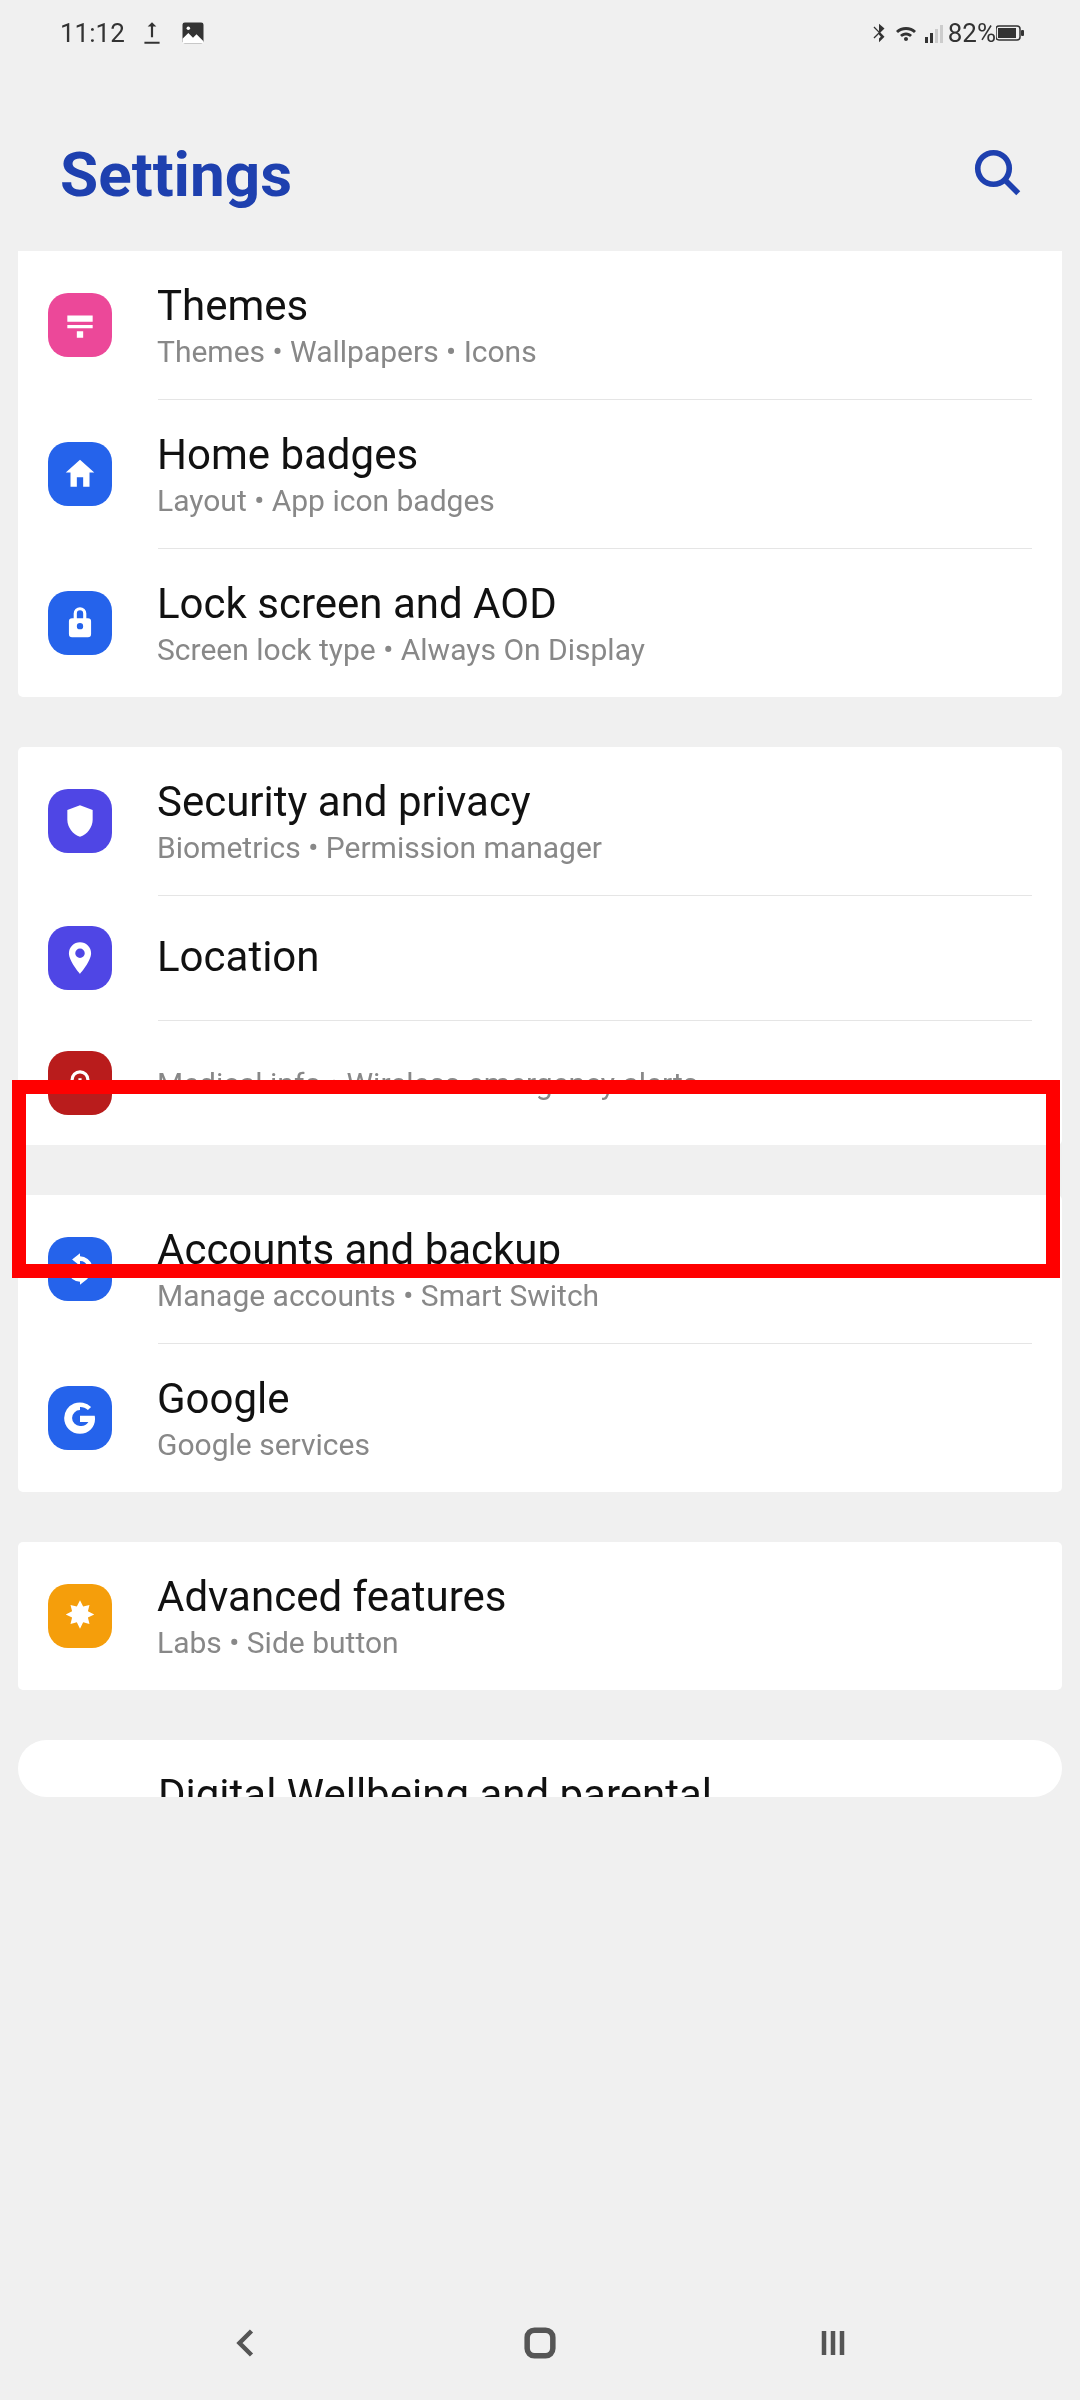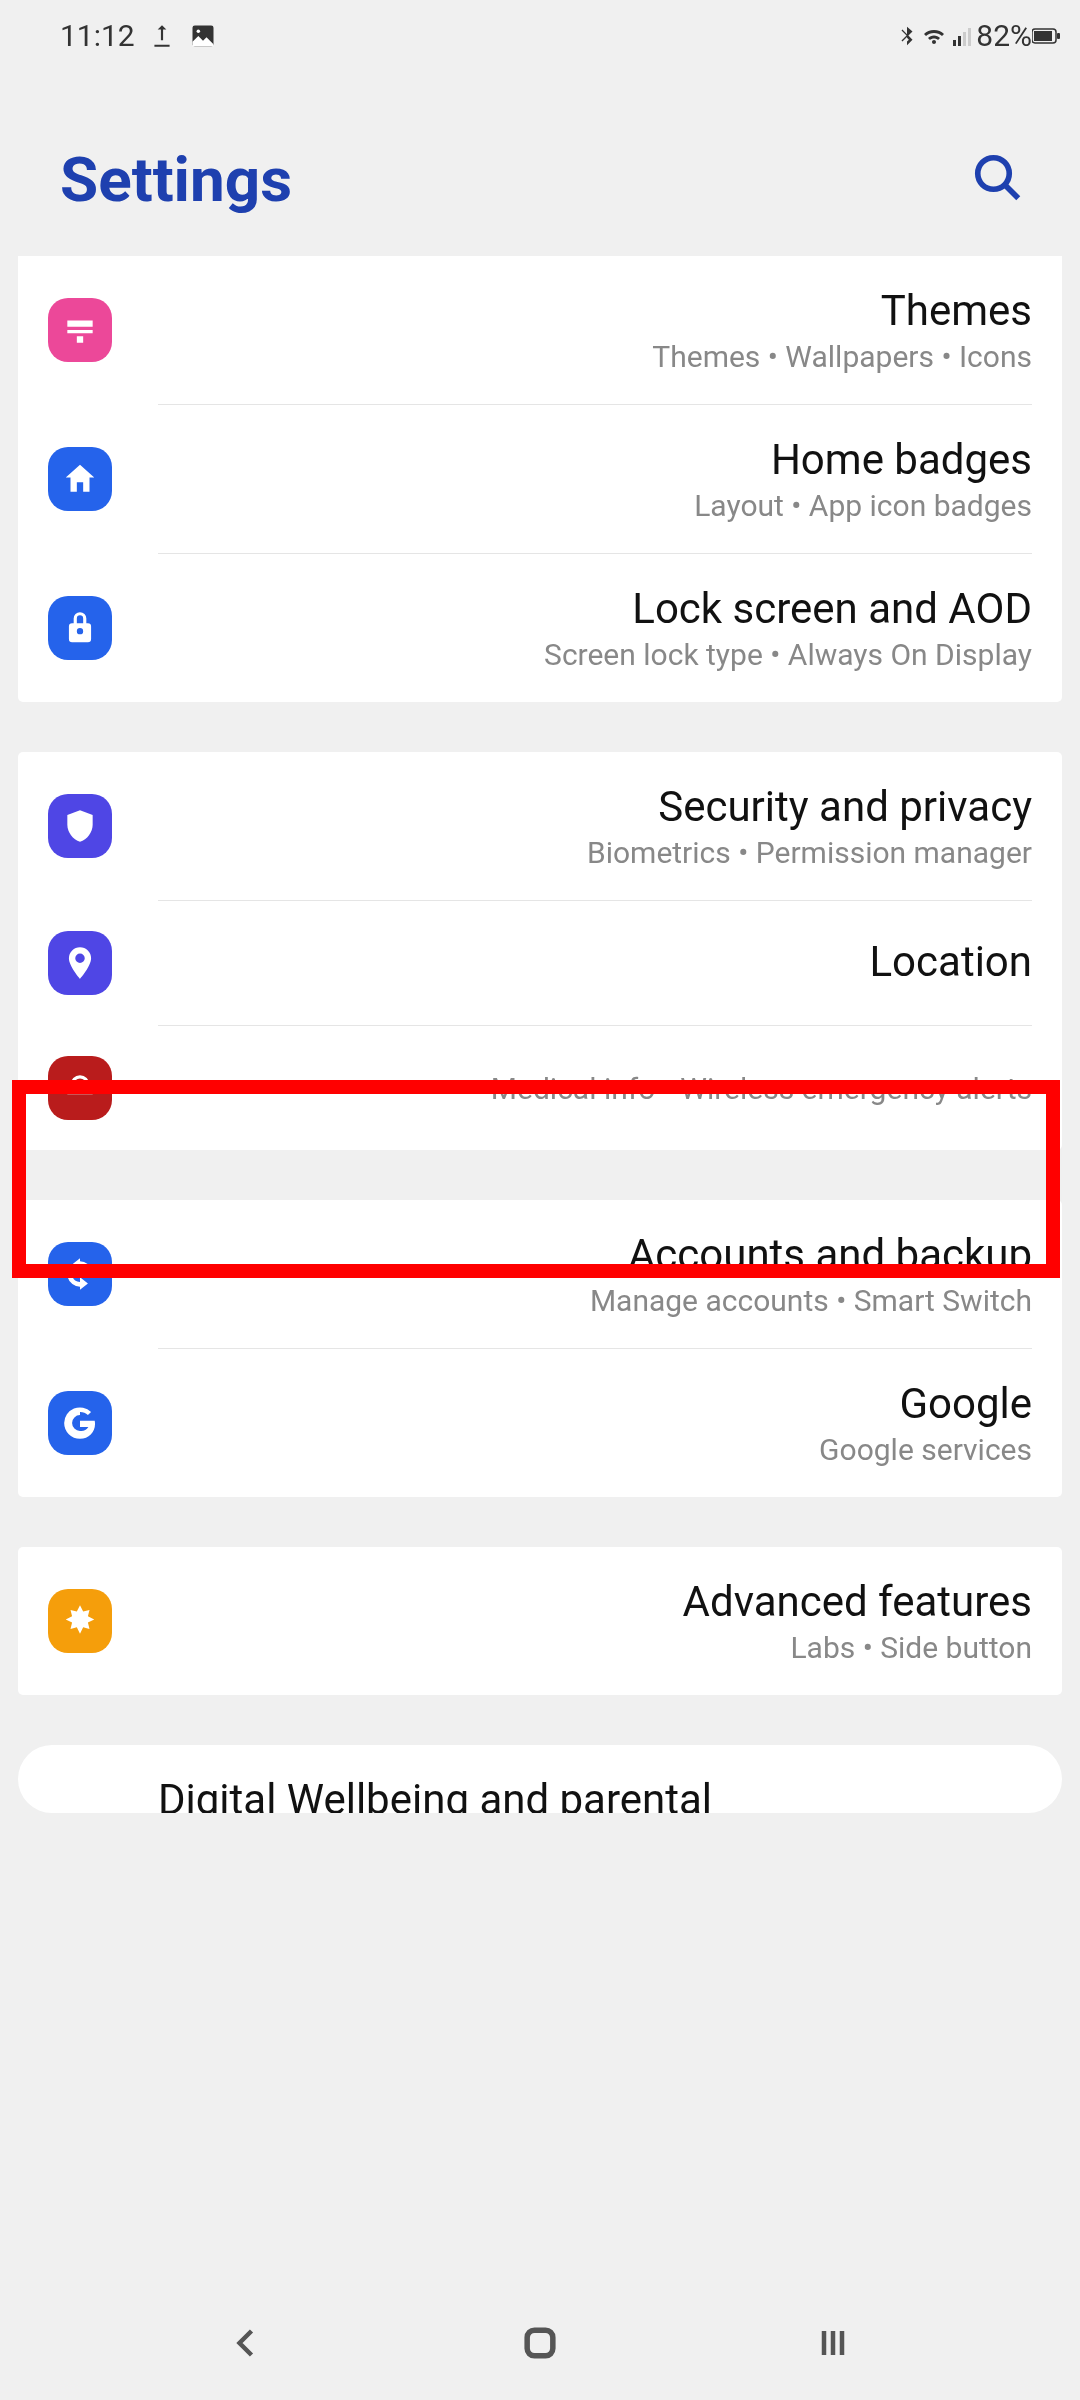--- a/index.html
+++ b/index.html
@@ -8,22 +8,22 @@
       height: 2400px;
       background: #f0f0f0;
       font-family: -apple-system, BlinkMacSystemFont, 'Segoe UI', Roboto, sans-serif;
       position: relative;
       overflow: hidden;
     }
     .status-bar {
       display: flex;
       justify-content: space-between;
       align-items: flex-start;
-      padding: 18px 20px 10px 60px;
-      font-size: 30px;
+      padding: 18px 56px 10px 60px;
+      font-size: 26px;
       color: #333;
     }
     .status-left {
       display: flex;
       align-items: center;
       gap: 14px;
     }
     .status-right {
       display: flex;
       align-items: center;
@@ -80,21 +80,20 @@
       margin-right: 45px;
       flex-shrink: 0;
     }
     .setting-icon svg {
       width: 38px;
       height: 38px;
       fill: #fff;
     }
     .setting-text {
       flex: 1;
-      text-align: right;
     }
     .setting-title {
       font-size: 42px;
       color: #111;
       margin-bottom: 4px;
     }
     .setting-subtitle {
       font-size: 30px;
       color: #888;
     }
@@ -138,21 +137,21 @@
     .nav-btn svg {
       stroke: #555;
       stroke-width: 3;
       fill: none;
     }
     .partial-card {
       background: #fff;
       border-radius: 45px;
       padding: 30px 30px 0 30px;
       overflow: hidden;
-      height: 68px;
+      height: 57px;
     }
     .partial-title {
       font-size: 42px;
       color: #111;
       margin-left: 110px;
     }
   </style>
 </head>
 <body>
 

